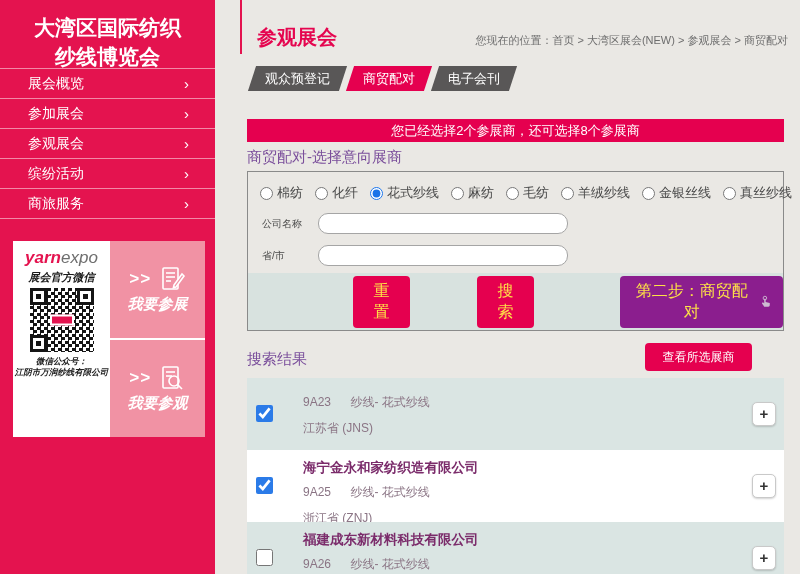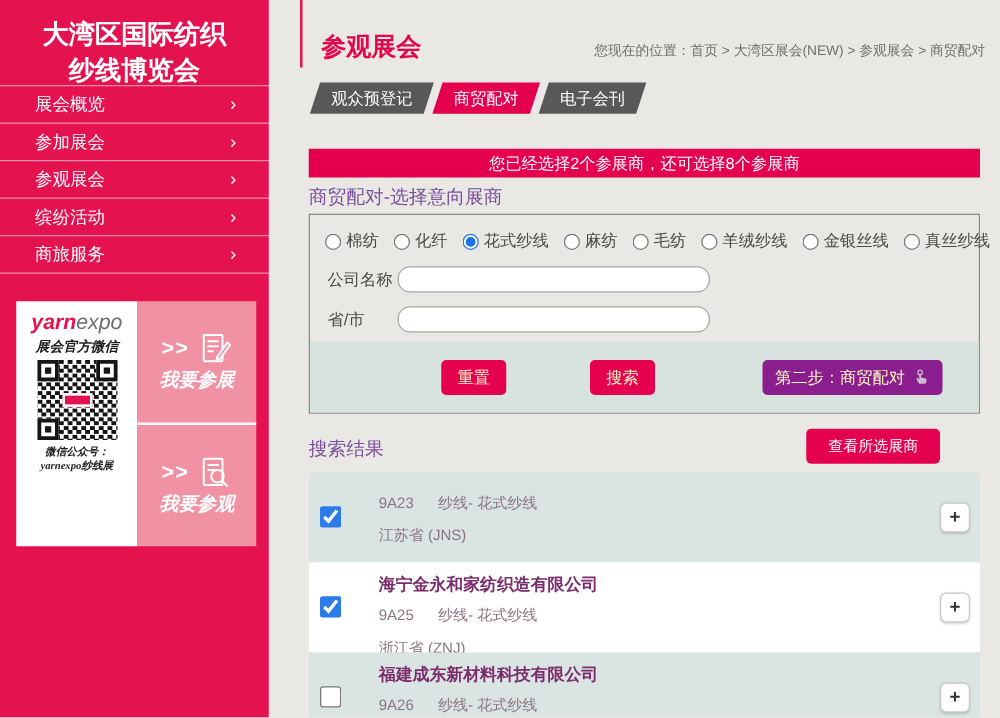--- a/index.html
+++ b/index.html
@@ -60,26 +60,26 @@
   .section-title { position:absolute; left:247px; top:148px; font-size:15px; color:#7A4E9B; }
 
   
   .filter-box { position:absolute; left:247px; top:171px; width:537px; height:160px;
     border:1px solid #8a8a8a; }
   .radio-row { display:flex; align-items:center; gap:12px; padding:12px 10px 0 12px;
     font-size:13px; color:#4a4a4a; white-space:nowrap; }
   .radio-row label { display:flex; align-items:center; gap:4px; cursor:pointer; }
   .radio-row input { width:13px; height:13px; accent-color:#1a73e8; margin:0; }
   .form-row { display:flex; align-items:center; margin:11px 0 0 14px; }
-  .form-row .flabel { width:56px; font-size:13px; color:#4a4a4a; }
+  .form-row .flabel { width:56px; font-size:10px; color:#4a4a4a; }
   .form-row input { width:250px; height:21px; border:1px solid #a5a5a5; border-radius:10px;
     background:#fff; padding:0 8px; font-size:12px; outline:none; }
   .form-footer { position:absolute; left:0; right:0; bottom:0; height:57px; background:#D8E2DF;
     display:flex; align-items:center; }
-  .btn { border:none; color:#fef9c3; background:#E5004F; border-radius:4px; font-size:13px;
+  .btn { border:none; color:#fde047; background:#E5004F; border-radius:4px; font-size:16px;
     padding:5px 13px; cursor:pointer; font-family:inherit; }
   .btn-reset { margin-left:105px; }
   .btn-search { margin-left:67px; }
   .btn-step { margin-left:86px; background:#8B1E8E; display:flex; align-items:center; gap:7px; padding:5px 10px; }
   .hand-icon { width:13px; height:14px; }
 
   
   .results-title { position:absolute; left:247px; top:350px; font-size:15px; color:#7A4E9B; }
   .btn-view { position:absolute; left:645px; top:343px; width:107px; height:28px;
     background:#E5004F; color:#fff; border:none; border-radius:4px; font-size:12px; cursor:pointer; font-family:inherit; }
@@ -134,21 +134,21 @@
       </div>
       <div class="wechat-title">展会官方微信</div>
       <div class="qr">
         <span class="finder f-tl"></span>
         <span class="finder f-tr"></span>
         <span class="finder f-bl"></span>
         <span class="qlogo"></span>
       </div>
       <div class="account">
         <div>微信公众号：</div>
-        <div>yarnexpo纱线展</div>
+        <div>江阴市万润纱线有限公司</div>
       </div>
     </div>
     <div class="widget-right">
       <div class="cta">
         <div class="cta-top">
           <span class="cta-chev">&gt;&gt;</span>
           <svg class="cta-icon" width="28" height="28" viewBox="0 0 28 28" fill="none" stroke="#fff" stroke-width="1.6">
             <rect x="5" y="3" width="15" height="21" rx="1"></rect>
             <line x1="8" y1="8" x2="17" y2="8"></line>
               <line x1="8" y1="12" x2="17" y2="12"></line>

